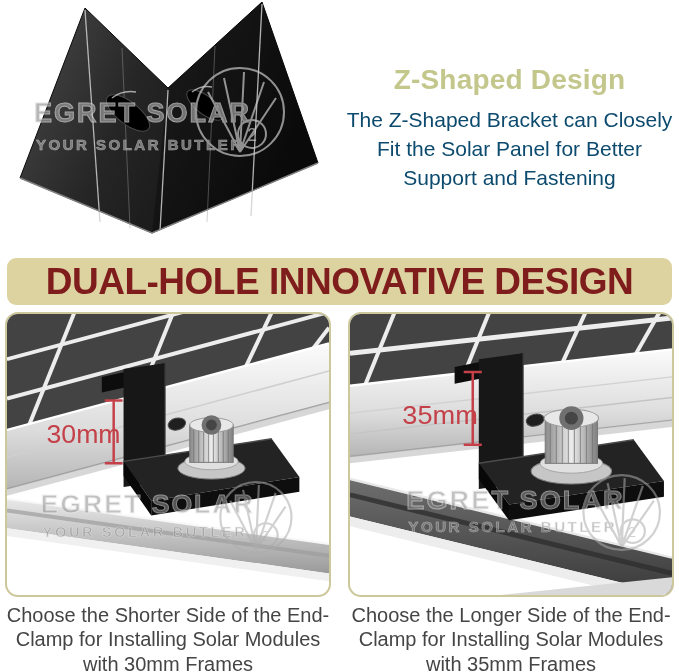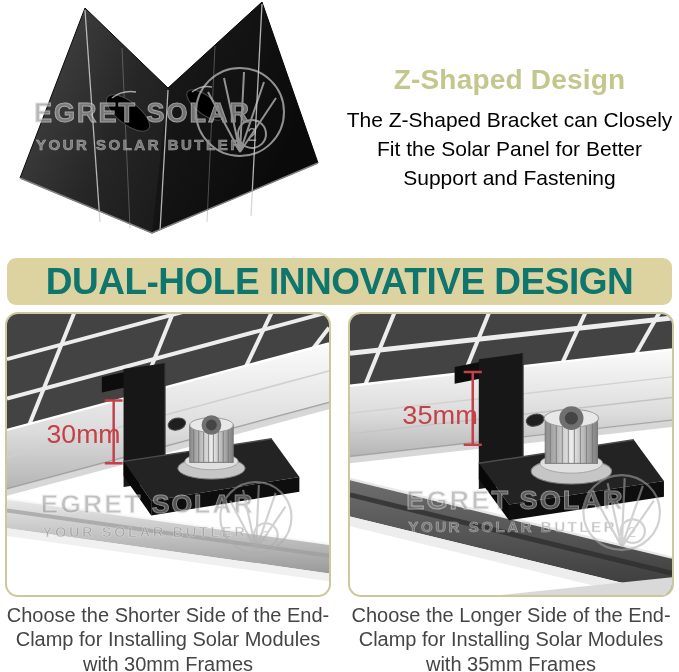--- a/index.html
+++ b/index.html
@@ -10,29 +10,29 @@
   }
   
   .top-section{position:relative;height:255px;}
   .bracket-figure{position:absolute;left:0;top:0;width:340px;height:255px;}
   .bracket-figure svg{display:block;width:100%;height:100%;}
   .top-text{position:absolute;left:340px;top:64px;width:339px;text-align:center;}
   .section-heading{
     margin:0 0 10px 0;font-size:28px;font-weight:700;color:#c3c78c;letter-spacing:0.2px;
   }
   .section-body{
-    margin:0 auto;max-width:345px;font-size:21px;line-height:1.38;color:#000000;
+    margin:0 auto;max-width:345px;font-size:21px;line-height:1.38;color:#0c4a6e;
   }
   
   .banner{
     margin:3px 7px 0 7px;height:47px;border-radius:9px;background:#ddd3a1;
     display:flex;align-items:center;justify-content:center;
   }
   .banner span{
-    font-size:37px;font-weight:bold;color:#0f766e;letter-spacing:-0.5px;white-space:nowrap;
+    font-size:37px;font-weight:bold;color:#7f1d1d;letter-spacing:-0.5px;white-space:nowrap;
   }
   
   .cards-row{display:flex;gap:17px;padding:0 5px;margin-top:7px;}
   .clamp-card{margin:0;flex:1 1 0;min-width:0;}
   .photo-frame{
     height:281px;border:2px solid #cdc79c;border-radius:13px;overflow:hidden;background:#fff;
   }
   .photo-frame svg{display:block;width:100%;height:100%;}
   .card-caption{
     margin-top:6px;text-align:center;font-size:20px;line-height:1.22;color:#454545;

